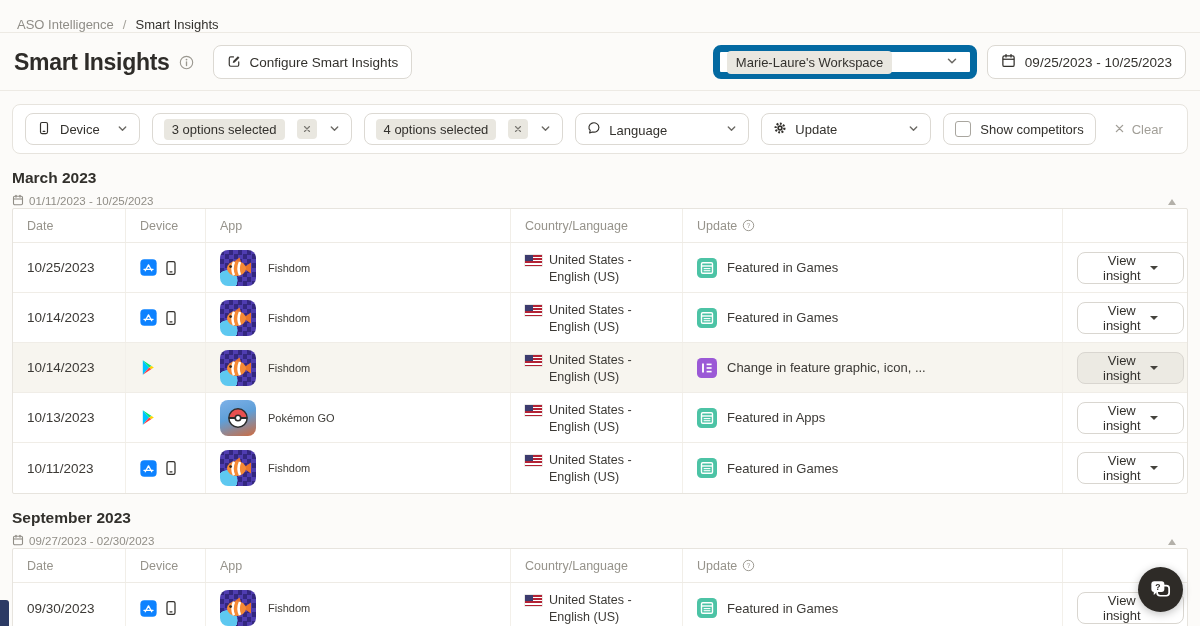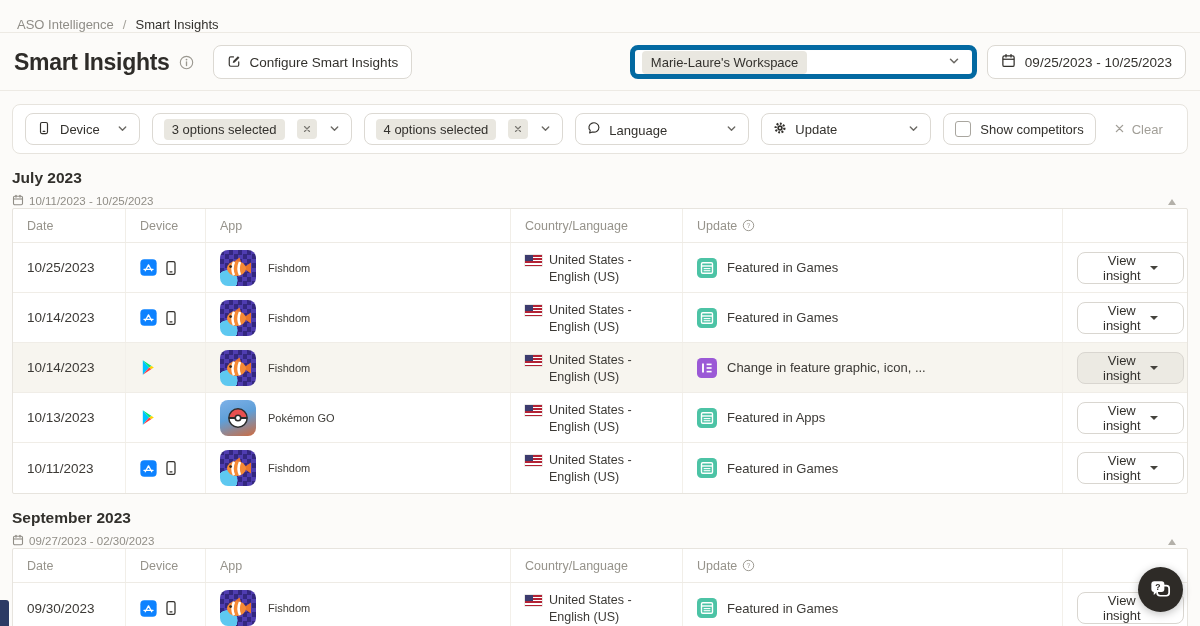--- a/index.html
+++ b/index.html
@@ -15,21 +15,21 @@
   .crumb-parent { color:#8f8d87; cursor:pointer; }
   .crumb-sep { color:#a5a29b; margin:0 9px; }
   .crumb-current { color:#33312d; }
   
   .header { display:flex; align-items:center; padding:12px 14px 11px 14px; border-bottom:1px solid #edeae4; }
   .page-title { font-size:23px; font-weight:700; color:#2e2c29; letter-spacing:-0.3px; }
   .info-ic { margin-left:9px; display:flex; align-items:center; cursor:pointer; }
   .btn { height:34px; border:1px solid #dcd9d3; border-radius:8px; background:#fff; display:inline-flex; align-items:center; gap:9px; padding:0 13px; font-size:13.5px; color:#33312d; font-family:inherit; cursor:pointer; }
   .configure-btn { margin-left:19px; }
   .header-right { margin-left:auto; display:flex; gap:10px; align-items:center; }
-  .workspace-sel { width:347px; height:34px; border:5px solid #0369a1; border-radius:8px; background:#fff; display:flex; align-items:center; justify-content:space-between; padding:0 12px 0 7px; cursor:pointer; }
+  .workspace-sel { width:264px; height:34px; border:7px solid #0369a1; border-radius:8px; background:#fff; display:flex; align-items:center; justify-content:space-between; padding:0 12px 0 7px; cursor:pointer; }
   .tag { background:#e9e7e0; border-radius:4px; padding:4px 9px; font-size:13px; color:#33312d; white-space:nowrap; }
   
   .filterbar { margin:13px 12px 0 12px; background:#fff; border:1px solid #e7e4de; border-radius:8px; padding:8px 12px; display:flex; align-items:center; gap:12px; }
   .fbtn { height:32px; border:1px solid #dcd9d3; border-radius:8px; background:#fff; display:inline-flex; align-items:center; gap:9px; padding:0 11px; font-size:13px; color:#33312d; font-family:inherit; cursor:pointer; }
   .fbtn .tag { padding:3px 8px; }
   .xbox { background:#e9e7e0; border-radius:4px; width:20px; height:20px; display:flex; align-items:center; justify-content:center; cursor:pointer; }
   .gap-lg { gap:12px; }
   .checkbox { width:16px; height:16px; border:1.5px solid #a9a69f; border-radius:3px; background:#fff; display:inline-block; }
   .clear-btn { border:none; background:none; color:#a19e97; display:inline-flex; align-items:center; gap:7px; font-size:13px; font-family:inherit; cursor:pointer; padding:0 6px; }
   
@@ -216,31 +216,31 @@
       <svg viewBox="0 0 12 12" width="11" height="11">
           <path d="M2.6 2.6 L9.4 9.4 M9.4 2.6 L2.6 9.4" stroke="#a19e97" stroke-width="1.5" stroke-linecap="round"></path>
         </svg>
     </span>
     <span>Clear</span>
   </button>
 </div>
 
 <div>
   <section class="section">
-    <div class="sec-title">July 2023</div>
+    <div class="sec-title">March 2023</div>
     <div class="sec-range">
       <span>
         <svg viewBox="0 0 24 24" width="12" height="12">
             <rect x="3" y="4.5" width="18" height="17" rx="2.5" fill="none" stroke="#908d86" stroke-width="2.2"></rect>
             <line x1="3" y1="10" x2="21" y2="10" stroke="#908d86" stroke-width="2.2"></line>
             <line x1="8" y1="2.5" x2="8" y2="6.5" stroke="#908d86" stroke-width="2.2" stroke-linecap="round"></line>
             <line x1="16" y1="2.5" x2="16" y2="6.5" stroke="#908d86" stroke-width="2.2" stroke-linecap="round"></line>
           </svg>
       </span>
-      <span>10/11/2023 - 10/25/2023</span>
+      <span>01/11/2023 - 10/25/2023</span>
     </div>
     <span class="collapse-arrow"></span>
     <div class="tbl">
       <div class="thead">
         <div>Date</div>
         <div>Device</div>
         <div>App</div>
         <div>Country/Language</div>
         <div>
           <span>Update</span>

